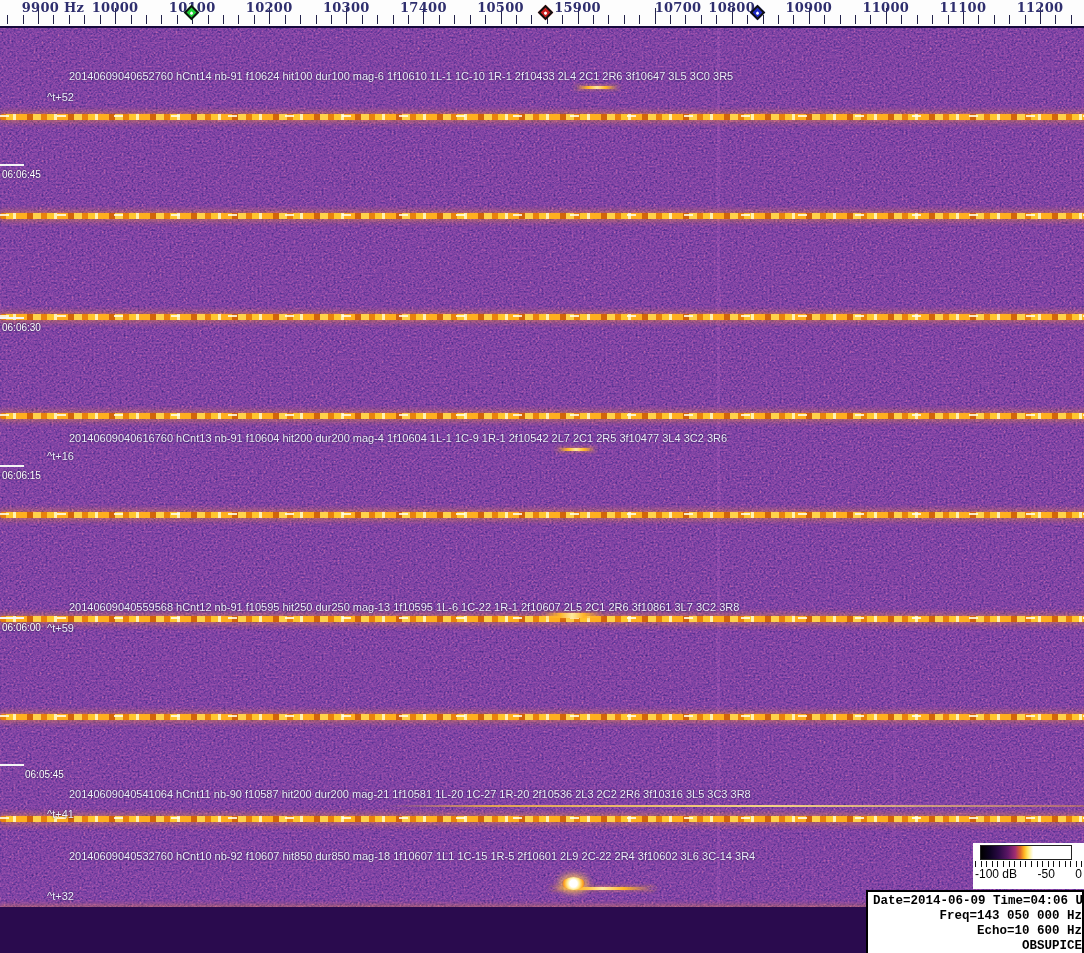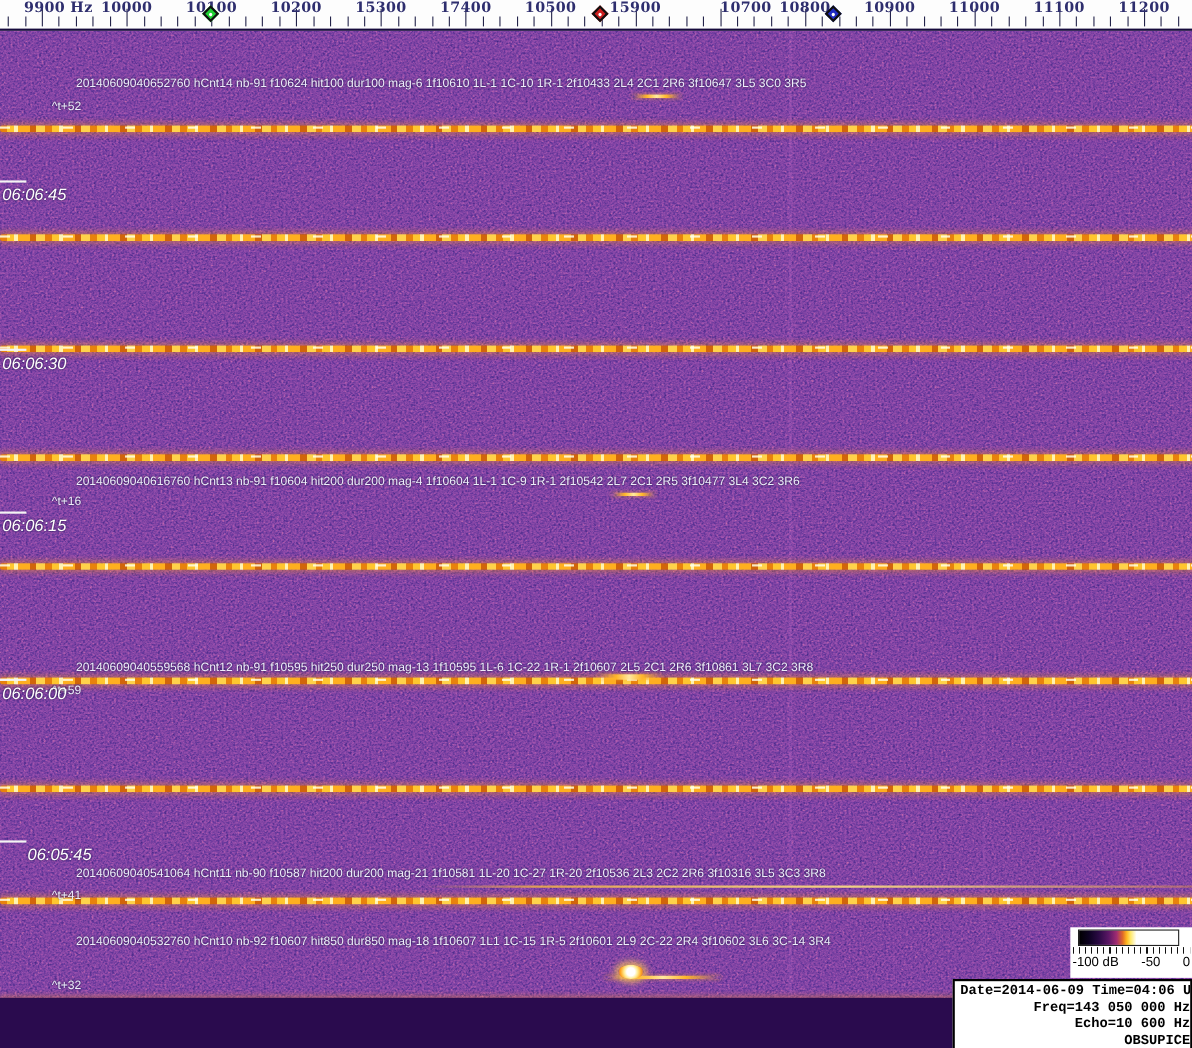--- a/index.html
+++ b/index.html
@@ -41,22 +41,22 @@
         box-shadow:0 0 4px rgba(255,170,40,.6);}
   .echo.thin{background:linear-gradient(90deg,rgba(255,170,40,0),rgba(255,190,60,.75) 15%,
                    rgba(255,225,130,.9) 55%,rgba(255,170,40,.35));box-shadow:none;}
   .echo.blob{border-radius:50%;
         background:radial-gradient(circle,#ffffff 0 28%,#ffe98a 48%,#ffa21e 72%,rgba(255,140,20,0) 100%);
         box-shadow:0 0 7px 3px rgba(255,200,80,.8);}
 
   .ann{position:absolute;left:69px;white-space:nowrap;font-size:11px;color:#eceast;}
   .ann,.caret{color:#eeeefb;text-shadow:0 0 2px rgba(10,5,40,.9);}
   .caret{position:absolute;left:47px;white-space:nowrap;font-size:11px;}
-  .tlabel{position:absolute;left:2px;white-space:nowrap;font-size:15px;color:#ffffff;
-          text-shadow:0 0 2px rgba(10,5,40,.9);font-style:italic;}
+  .tlabel{position:absolute;left:2px;white-space:nowrap;font-size:10px;color:#ffffff;
+          text-shadow:0 0 2px rgba(10,5,40,.9);}
   .ttick{position:absolute;left:0;width:24px;height:2px;background:#f4f4f4;}
 
   
   .colorscale{position:absolute;left:973px;top:843px;width:111px;height:46px;
           background:#fff;z-index:40;box-sizing:border-box;padding:2px 0 0 0;}
   .csbar{margin-left:7px;width:92px;height:15px;border:1px solid #222;box-sizing:border-box;
           background:linear-gradient(90deg,#000 0%,#0d0221 10%,#2b0a45 20%,#5c1766 30%,
                      #a02c72 38%,#e06a28 44%,#ffb520 48%,#ffe96a 52%,#ffffff 58%,#ffffff 100%);}
   .csticks{margin:1px 2px 0 2px;height:6px;
           background:repeating-linear-gradient(90deg,#111 0 1px,transparent 1px 5.6px);}
@@ -142,21 +142,21 @@
       <div class="tick" style="left: 993.8px;"></div>
       <div class="tick" style="left: 1009.2px;"></div>
       <div class="tick" style="left: 1024.6px;"></div>
       <div class="tick major" style="left: 1040px;"></div>
       <div class="tick" style="left: 1055.4px;"></div>
       <div class="tick" style="left: 1070.8px;"></div>
       <div class="flabel" style="left: 53px;">9900 Hz</div>
       <div class="flabel" style="left: 115.1px;">10000</div>
       <div class="flabel" style="left: 192.2px;">10100</div>
       <div class="flabel" style="left: 269.2px;">10200</div>
-      <div class="flabel" style="left: 346.3px;">15300</div>
+      <div class="flabel" style="left: 346.3px;">10300</div>
       <div class="flabel" style="left: 423.4px;">17400</div>
       <div class="flabel" style="left: 500.5px;">10500</div>
       <div class="flabel" style="left: 577.5px;">15900</div>
       <div class="flabel" style="left: 678px;">10700</div>
       <div class="flabel" style="left: 731.7px;">10800</div>
       <div class="flabel" style="left: 808.8px;">10900</div>
       <div class="flabel" style="left: 885.8px;">11000</div>
       <div class="flabel" style="left: 962.9px;">11100</div>
       <div class="flabel" style="left: 1040px;">11200</div>
       <div class="marker" style="left: 186.2px; background: rgb(31, 209, 51);">

